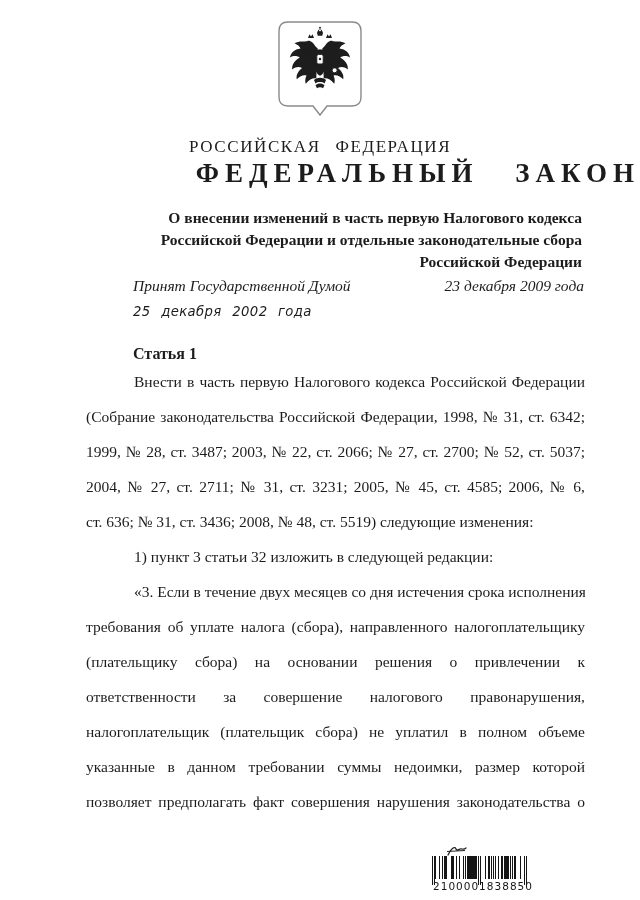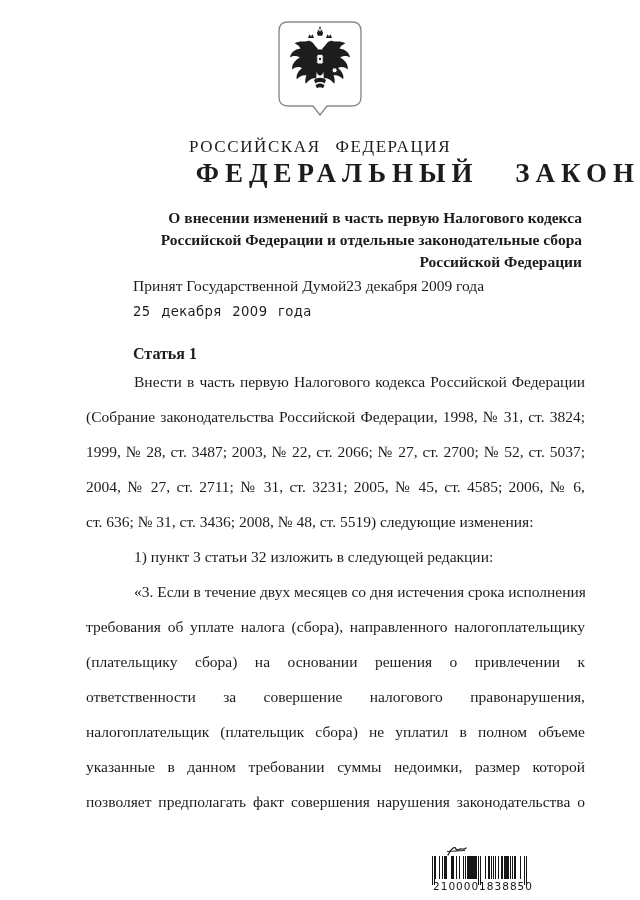--- a/index.html
+++ b/index.html
@@ -15,21 +15,21 @@
   }
   .doctype{
     position:absolute;top:158px;left:0;width:100%;text-align:right;
     font-size:27px;font-weight:bold;letter-spacing:6px;word-spacing:24px;
   }
   .law-title{
     position:absolute;top:207px;left:70px;right:58px;text-align:right;
     font-weight:bold;font-size:15.5px;line-height:22px;
   }
   .adoption{position:absolute;top:277px;left:133px;right:56px;}
-  .adopt-row{display:flex;justify-content:flex-start;align-items:baseline;height:27px;font-size:15.5px;}
+  .adopt-row{display:flex;justify-content:space-between;align-items:baseline;height:27px;font-size:15.5px;font-style:italic;}
   .adopt-row.alt{font-family:"DejaVu Sans",sans-serif;font-size:13.2px;letter-spacing:0.4px;}
   .adopt-row.alt .adopt-date{word-spacing:6px;}
   .article-heading{position:absolute;top:345px;left:133px;font-weight:bold;font-size:16px;}
   .body-text{position:absolute;top:364px;left:86px;width:499px;font-size:15.5px;}
   .bline{height:35px;line-height:35px;text-align:justify;text-align-last:justify;overflow:hidden;white-space:nowrap;}
   .bline.noj{text-align-last:left;}
   .bline.ind{text-indent:48px;}
   .barcode-block{position:absolute;top:843px;left:432px;width:102px;}
   .squiggle{position:absolute;top:0;left:14px;}
   .bars{display:flex;align-items:flex-start;height:30px;margin-top:13px;}
@@ -81,29 +81,29 @@
     <div>Российской Федерации и отдельные законодательные сбора</div>
     <div>Российской Федерации</div>
   </div>
 
   <div class="adoption">
     <div class="adopt-row">
       <span class="adopt-body">Принят Государственной Думой</span>
       <span class="adopt-date">23 декабря 2009 года</span>
     </div>
     <div class="adopt-row alt">
-      <span class="adopt-date">25 декабря 2009 года</span>
+      <span class="adopt-date">25 декабря 2002 года</span>
     </div>
   </div>
 
   <div class="article-heading">Статья 1</div>
 
   <div class="body-text" id="body-text">
       <div class="bline ind">Внести в часть первую Налогового кодекса Российской Федерации</div>
-      <div class="bline">(Собрание законодательства Российской Федерации, 1998, № 31, ст. 3824;</div>
+      <div class="bline">(Собрание законодательства Российской Федерации, 1998, № 31, ст. 6342;</div>
       <div class="bline">1999, № 28, ст. 3487; 2003, № 22, ст. 2066; № 27, ст. 2700; № 52, ст. 5037;</div>
       <div class="bline">2004, № 27, ст. 2711; № 31, ст. 3231; 2005, № 45, ст. 4585; 2006, № 6,</div>
       <div class="bline noj">ст. 636; № 31, ст. 3436; 2008, № 48, ст. 5519) следующие изменения:</div>
       <div class="bline ind noj">1) пункт 3 статьи 32 изложить в следующей редакции:</div>
       <div class="bline ind">«3. Если в течение двух месяцев со дня истечения срока исполнения</div>
       <div class="bline">требования об уплате налога (сбора), направленного налогоплательщику</div>
       <div class="bline">(плательщику сбора) на основании решения о привлечении к</div>
       <div class="bline">ответственности за совершение налогового правонарушения,</div>
       <div class="bline">налогоплательщик (плательщик сбора) не уплатил в полном объеме</div>
       <div class="bline">указанные в данном требовании суммы недоимки, размер которой</div>

